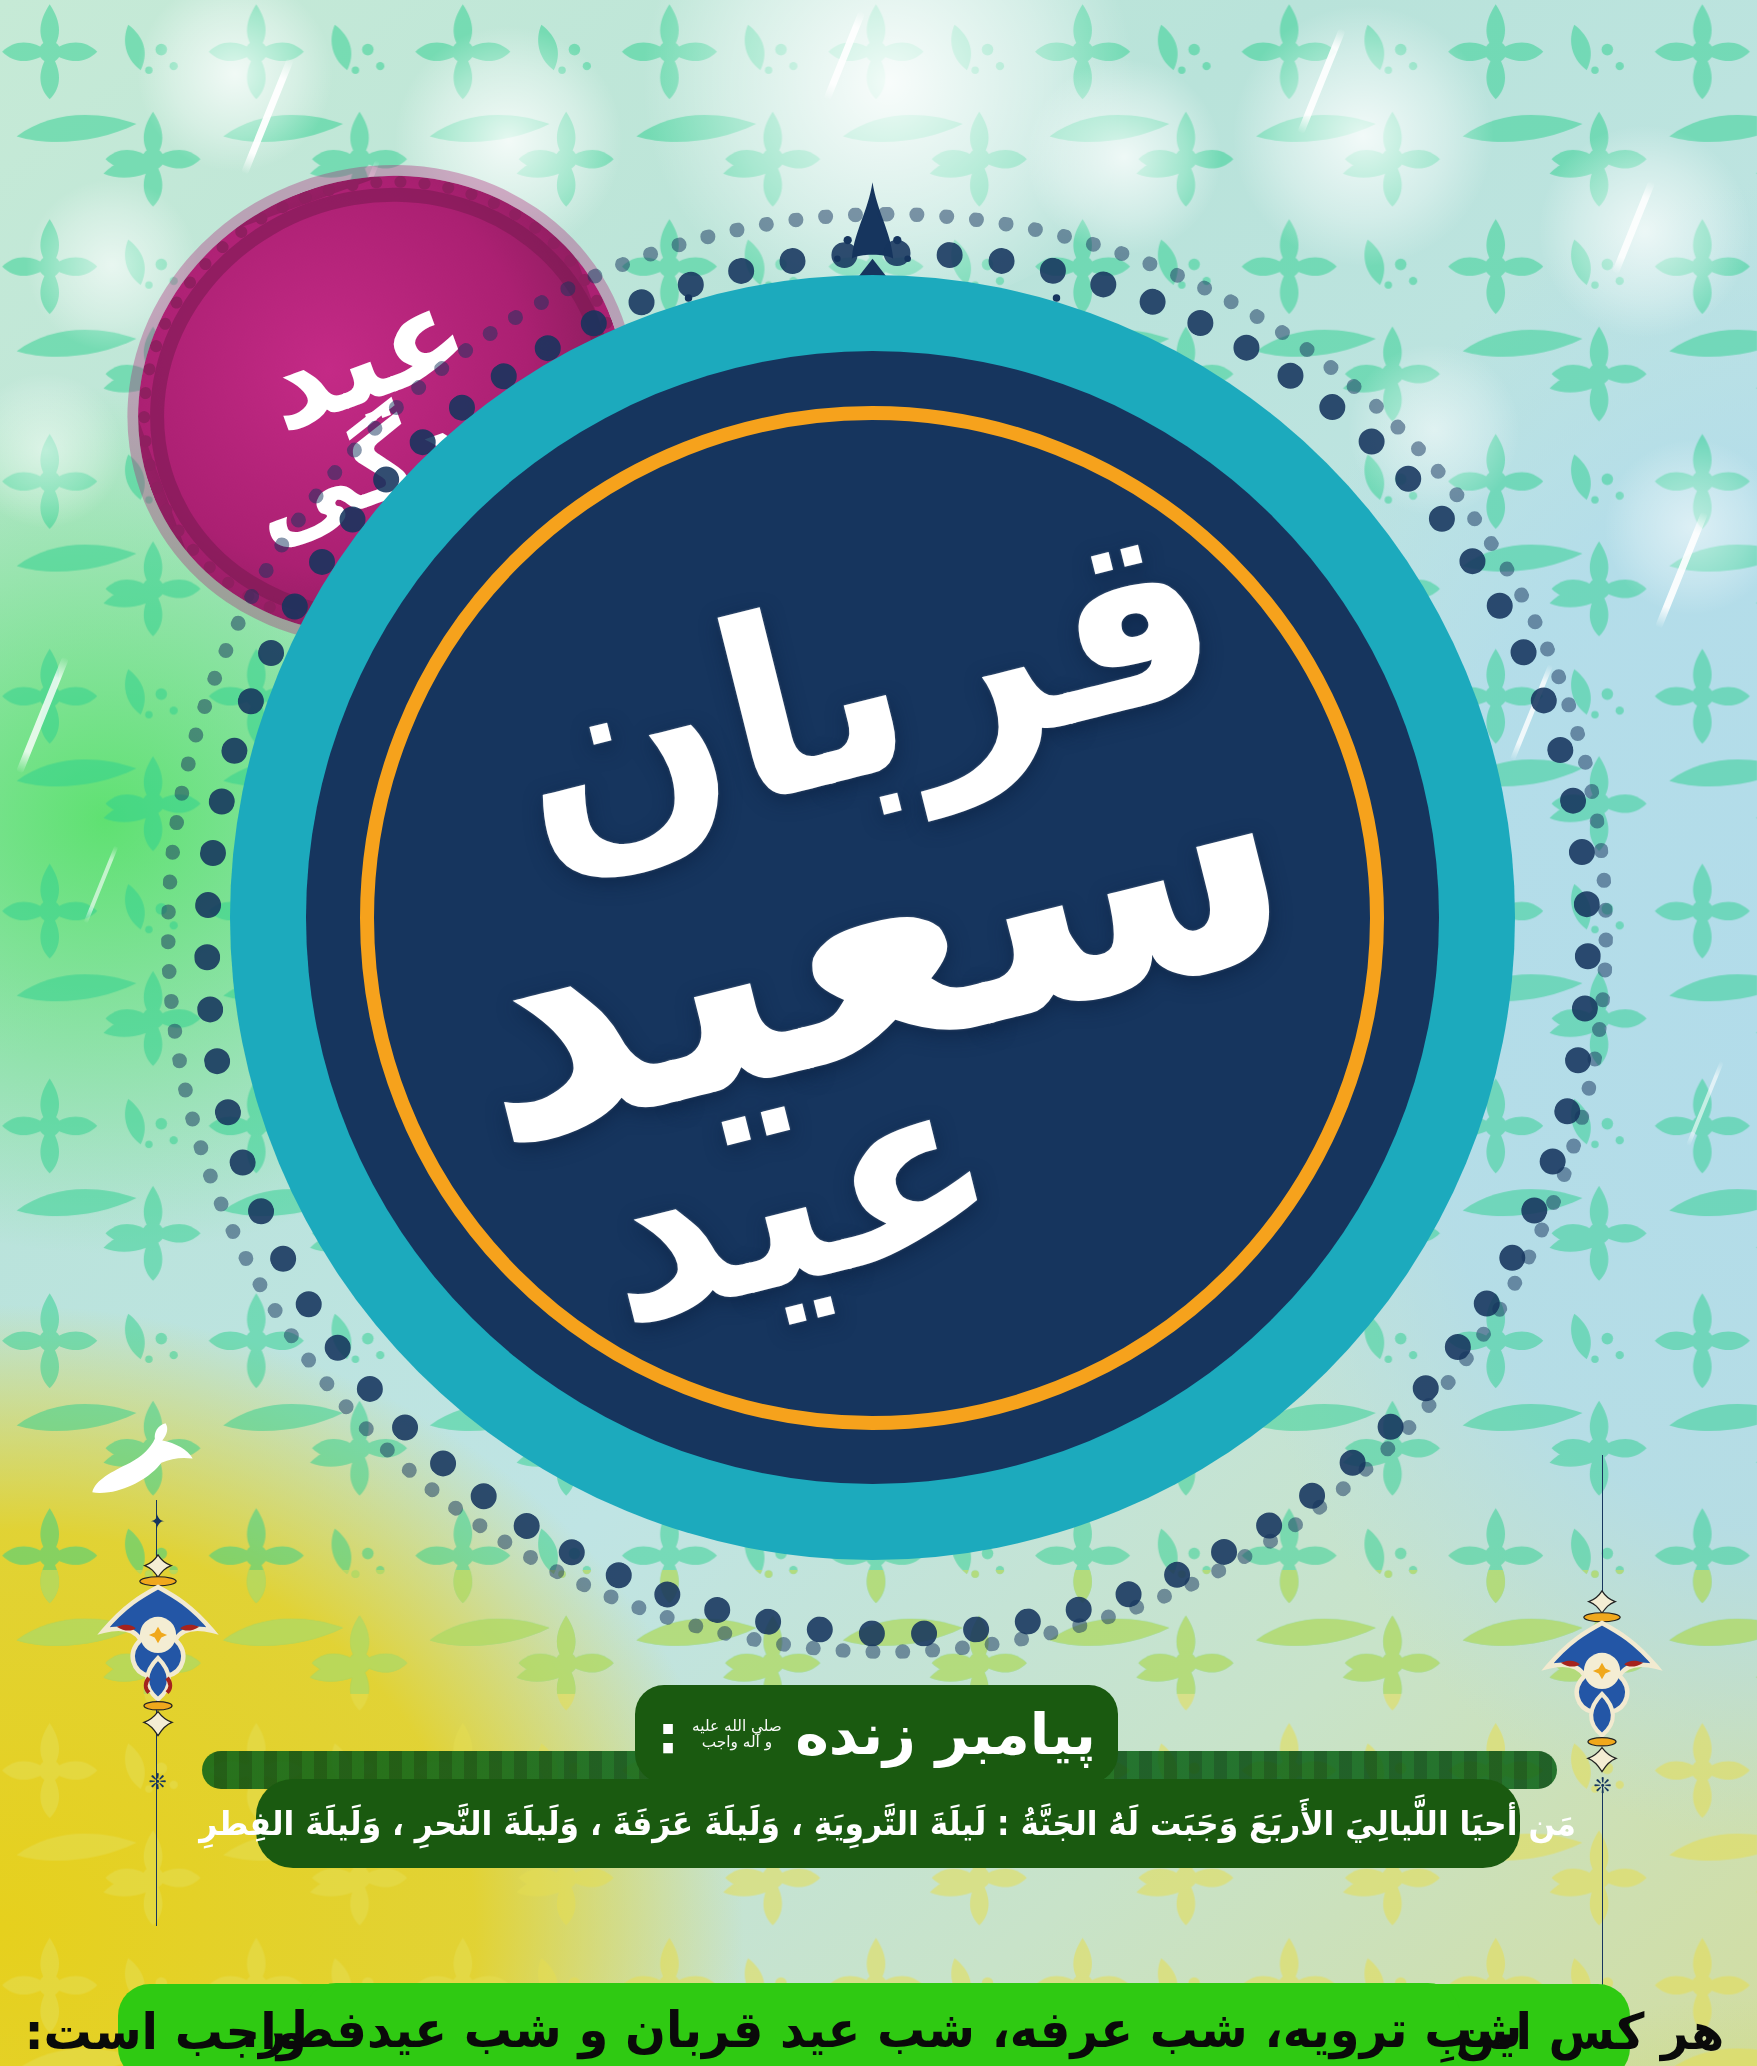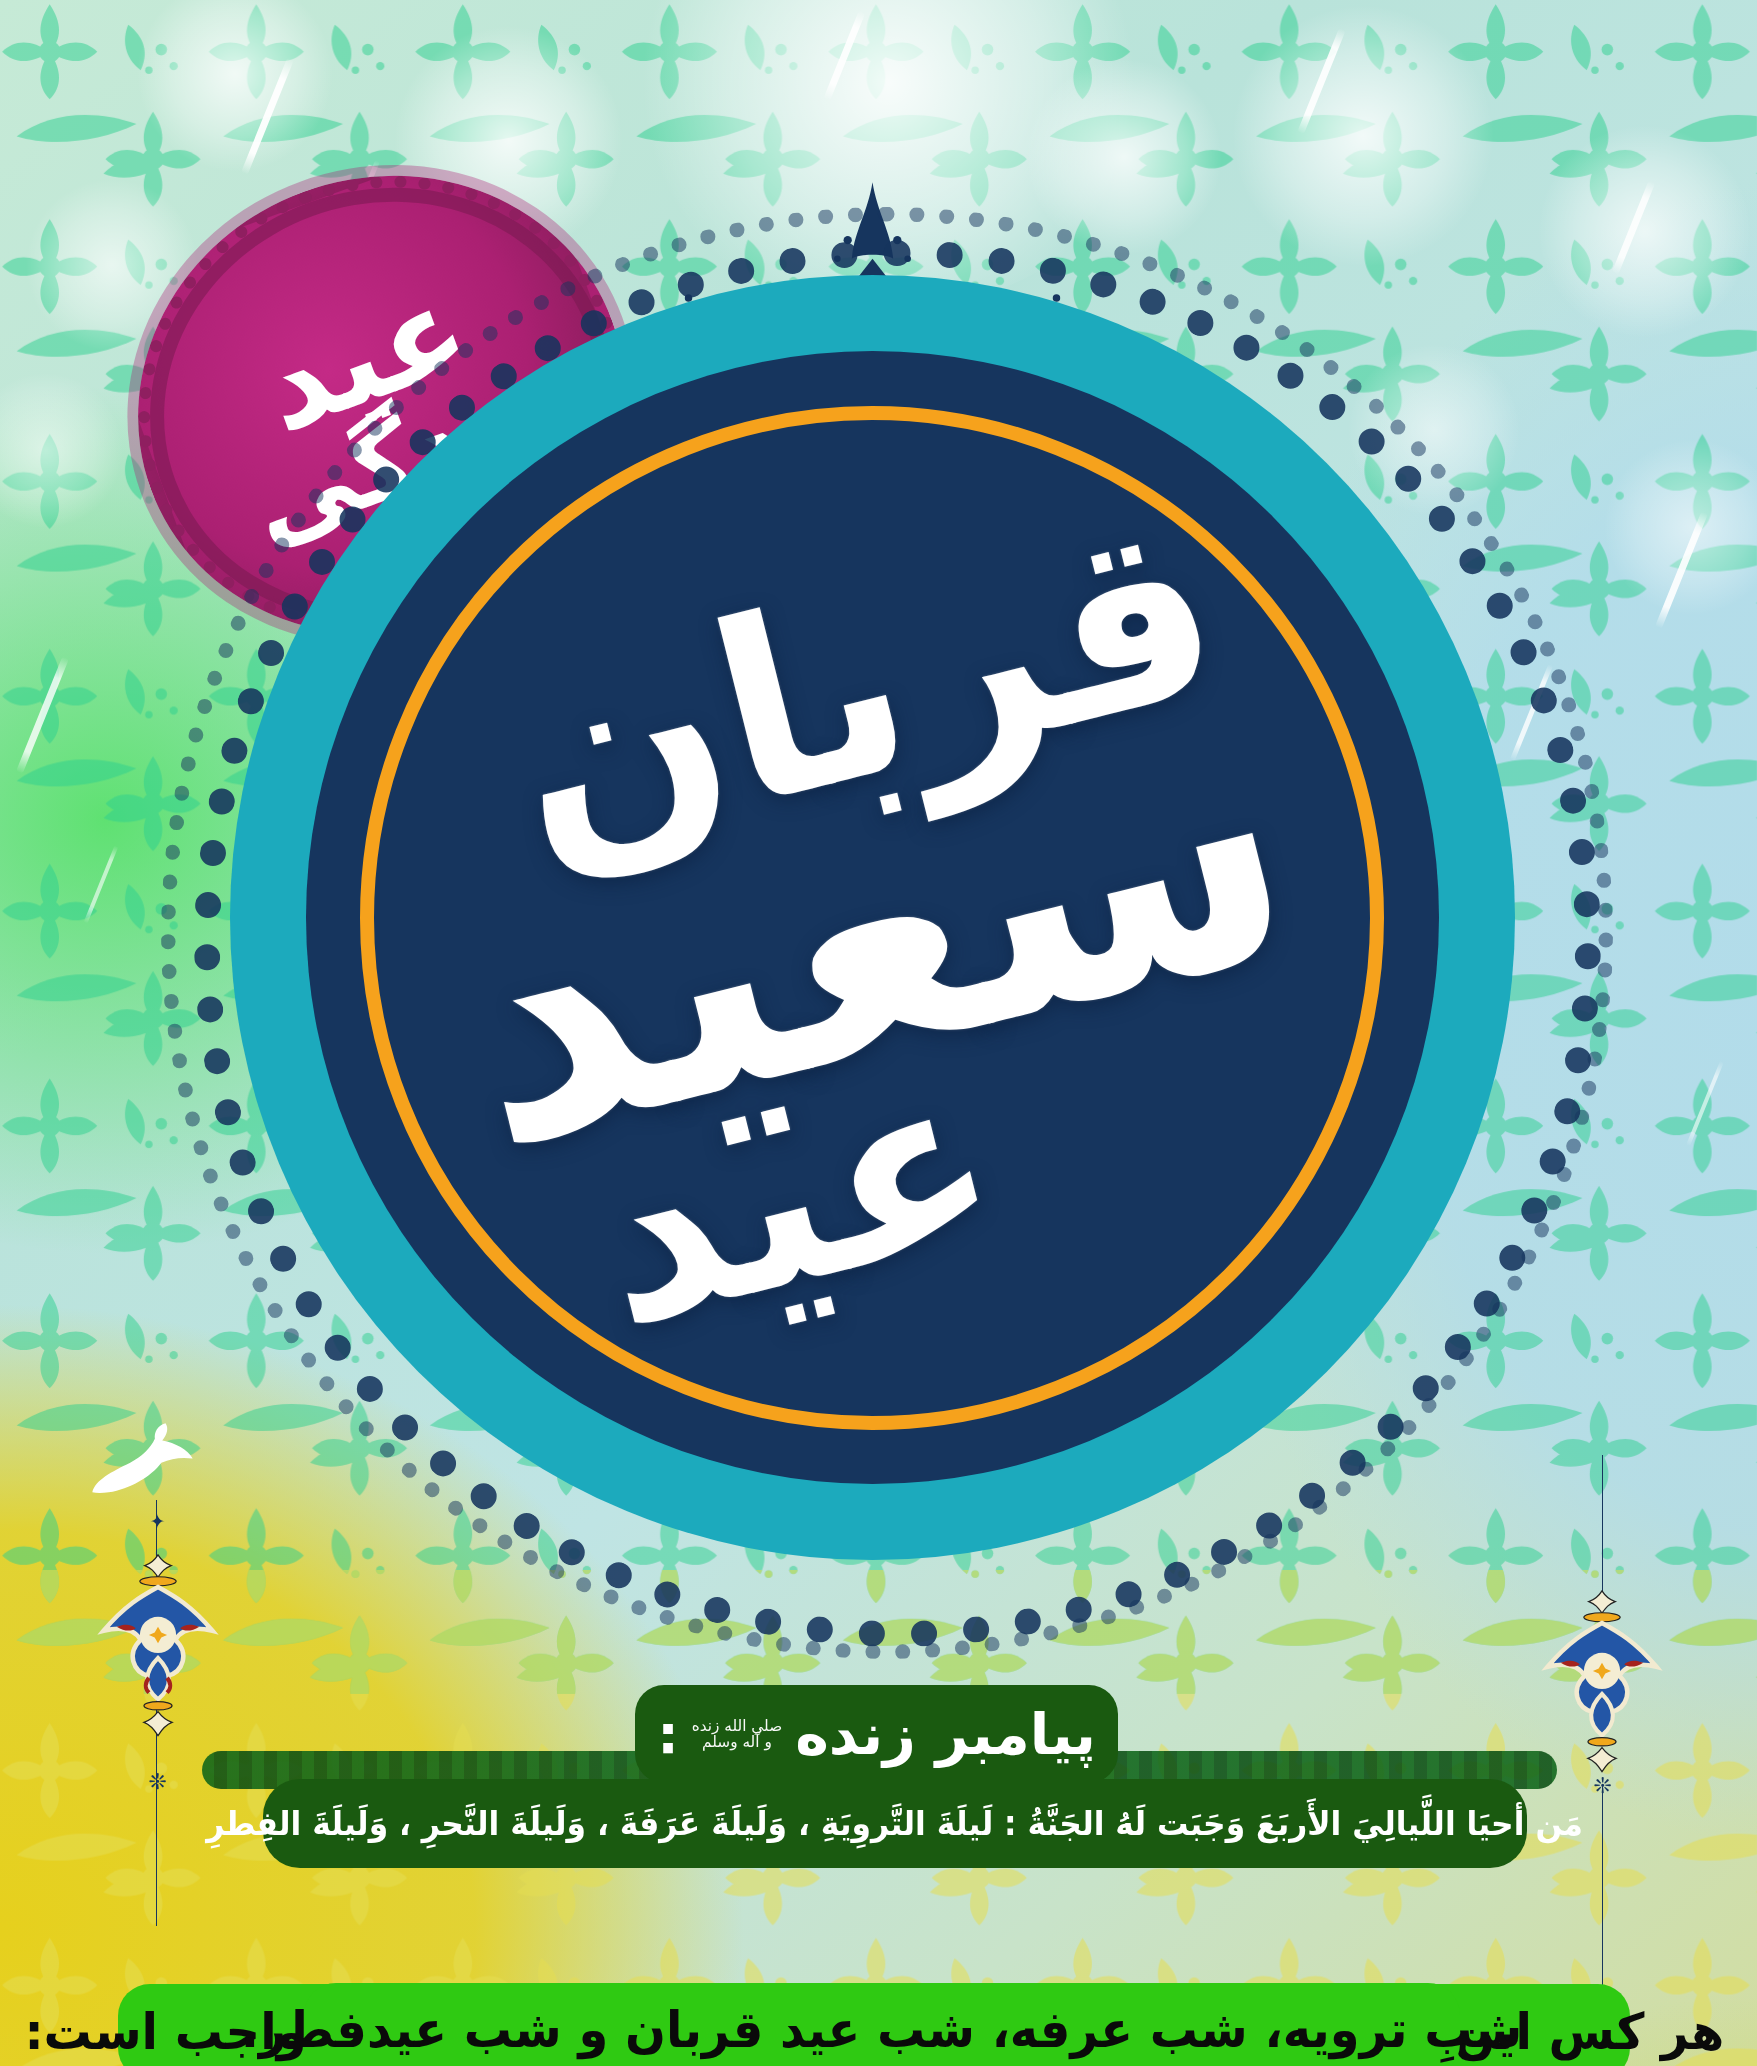--- a/index.html
+++ b/index.html
@@ -196,26 +196,26 @@
   </g>
 </svg>
 <div class="chain" style="left:1602px;top:1784px;height:248px;"></div>
 <div class="chain-glyph" style="left:1590px;top:1773px;width:25px;font-size:21.5px;">❊</div>
 
 <div class="abs band" style="left:202px;top:1751px;width:1355px;height:38px;opacity:.92;"></div>
 
 <div class="abs gbox" style="left:635px;top:1685px;width:483px;height:98px;border-radius:29px;">
   <div class="hadith-title">
     <span class="speaker">پیامبر زنده</span>
-    <span class="honorific">صلی الله زنده و آله وسلم</span>
+    <span class="honorific">صلی الله علیه و آله واجب</span>
     <span class="colon">:</span>
   </div>
 </div>
 
-<div class="abs gbox" style="left:263px;top:1779px;width:1264px;height:89px;border-radius:37px;">
+<div class="abs gbox" style="left:256px;top:1779px;width:1264px;height:89px;border-radius:37px;">
   <div class="arabic-line">مَن أحيَا اللَّيالِيَ الأَربَعَ وَجَبَت لَهُ الجَنَّةُ : لَيلَةَ التَّروِيَةِ ، وَلَيلَةَ عَرَفَةَ ، وَلَيلَةَ النَّحرِ ، وَلَيلَةَ الفِطرِ</div>
 </div>
 
 <div class="abs brightbox" style="left:118px;top:1984px;width:1512px;height:96px;">
   <div class="fa-line">هر کس این چهار شب را شب زنده داری کند، بهشت برای او واجب است:</div>
 </div>
 <div class="abs brightbox" style="left:304px;top:1983px;width:1156px;height:93px;">
   <div class="fa-line">شبِ ترویه، شب عرفه، شب عید قربان و شب عیدفطر.</div>
 </div>
 

